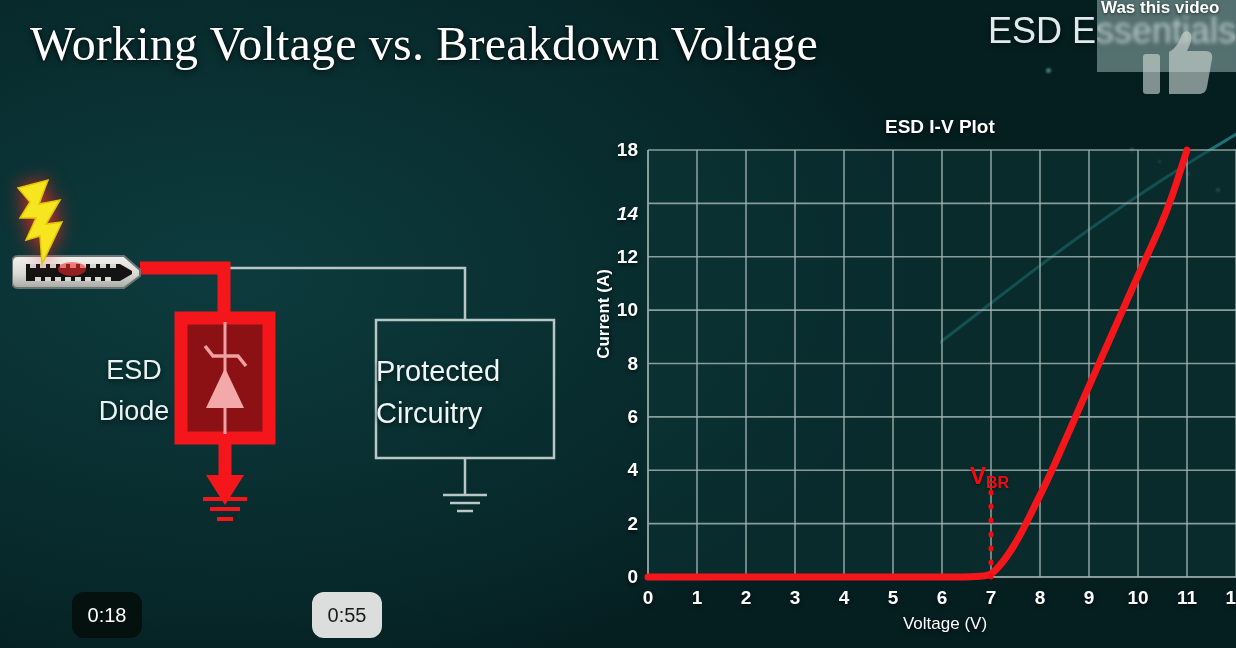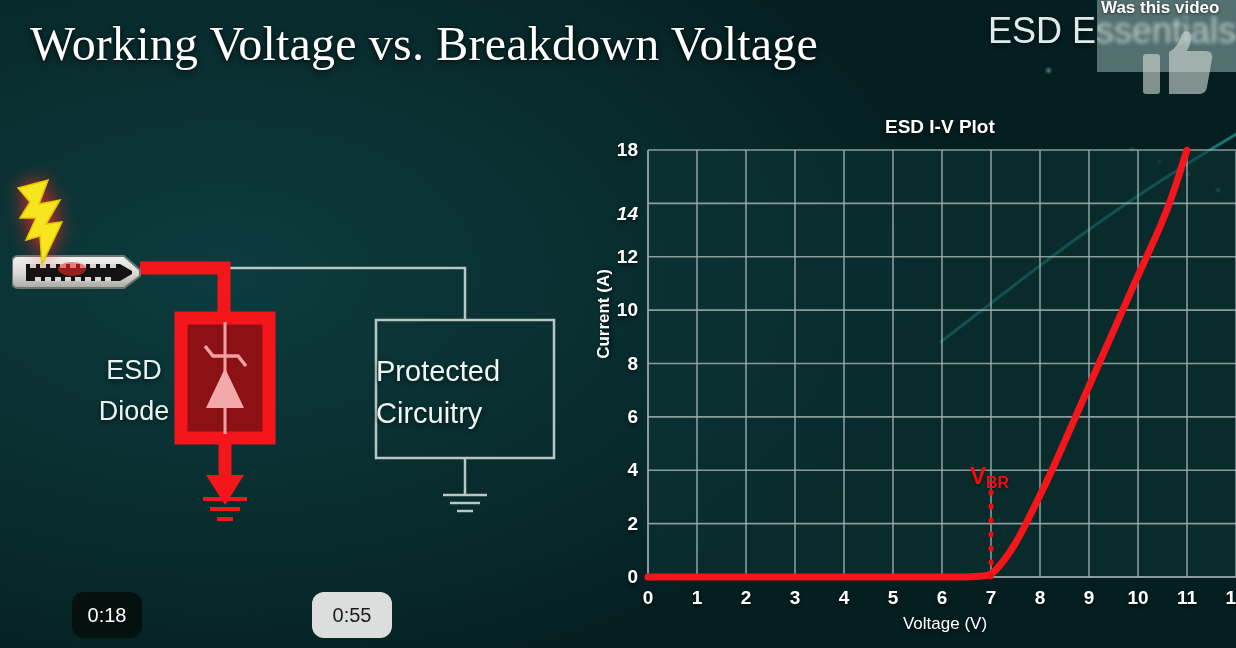--- a/index.html
+++ b/index.html
@@ -108,21 +108,21 @@
   #vbr-label .main { font-size: 24px; }
   #vbr-label .sub { font-size: 16px; vertical-align: -4px; }
 
   
   .chip {
     position: absolute; border-radius: 12px;
     font-size: 20px; display: flex; align-items: center; justify-content: center;
     font-family: Liberation Sans, sans-serif;
   }
   #chip-a { left: 72px; top: 592px; width: 70px; height: 46px; background: #04110f; color: #ffffff; }
-  #chip-b { left: 312px; top: 592px; width: 80px; height: 46px; background: #dcdedd; color: #1b1b1b; }
+  #chip-b { left: 312px; top: 592px; width: 70px; height: 46px; background: #dcdedd; color: #1b1b1b; }
 </style>
 </head>
 <body>
 
 <div id="stage">
 
   <div class="bokeh" style="left:1046px;top:68px;width:5px;height:5px;opacity:.45;"></div>
   <div class="bokeh" style="left:1216px;top:188px;width:4px;height:4px;opacity:.4;"></div>
   <div class="bokeh" style="left:1186px;top:172px;width:4px;height:4px;opacity:.35;"></div>
   <div class="bokeh" style="left:1158px;top:160px;width:3px;height:3px;opacity:.35;"></div>

